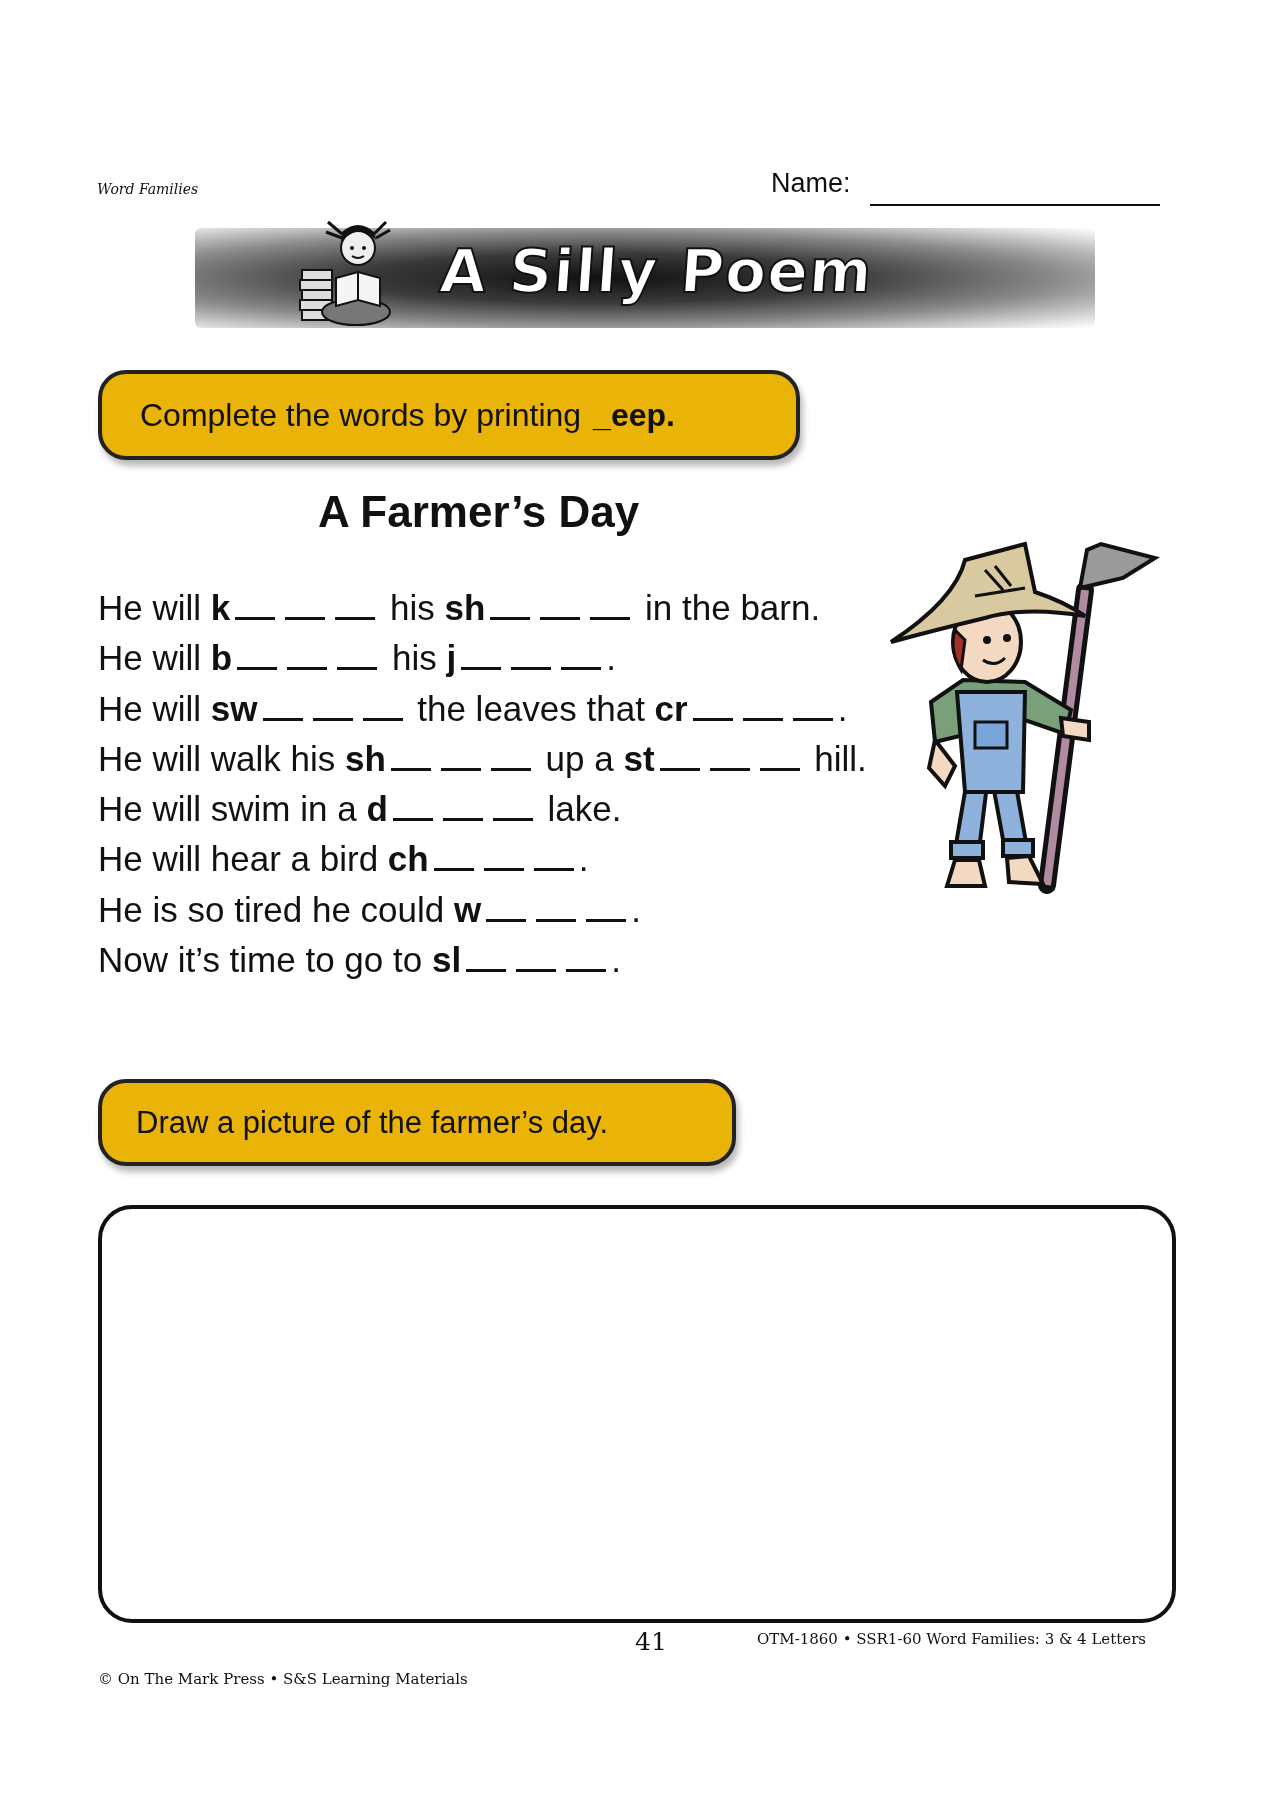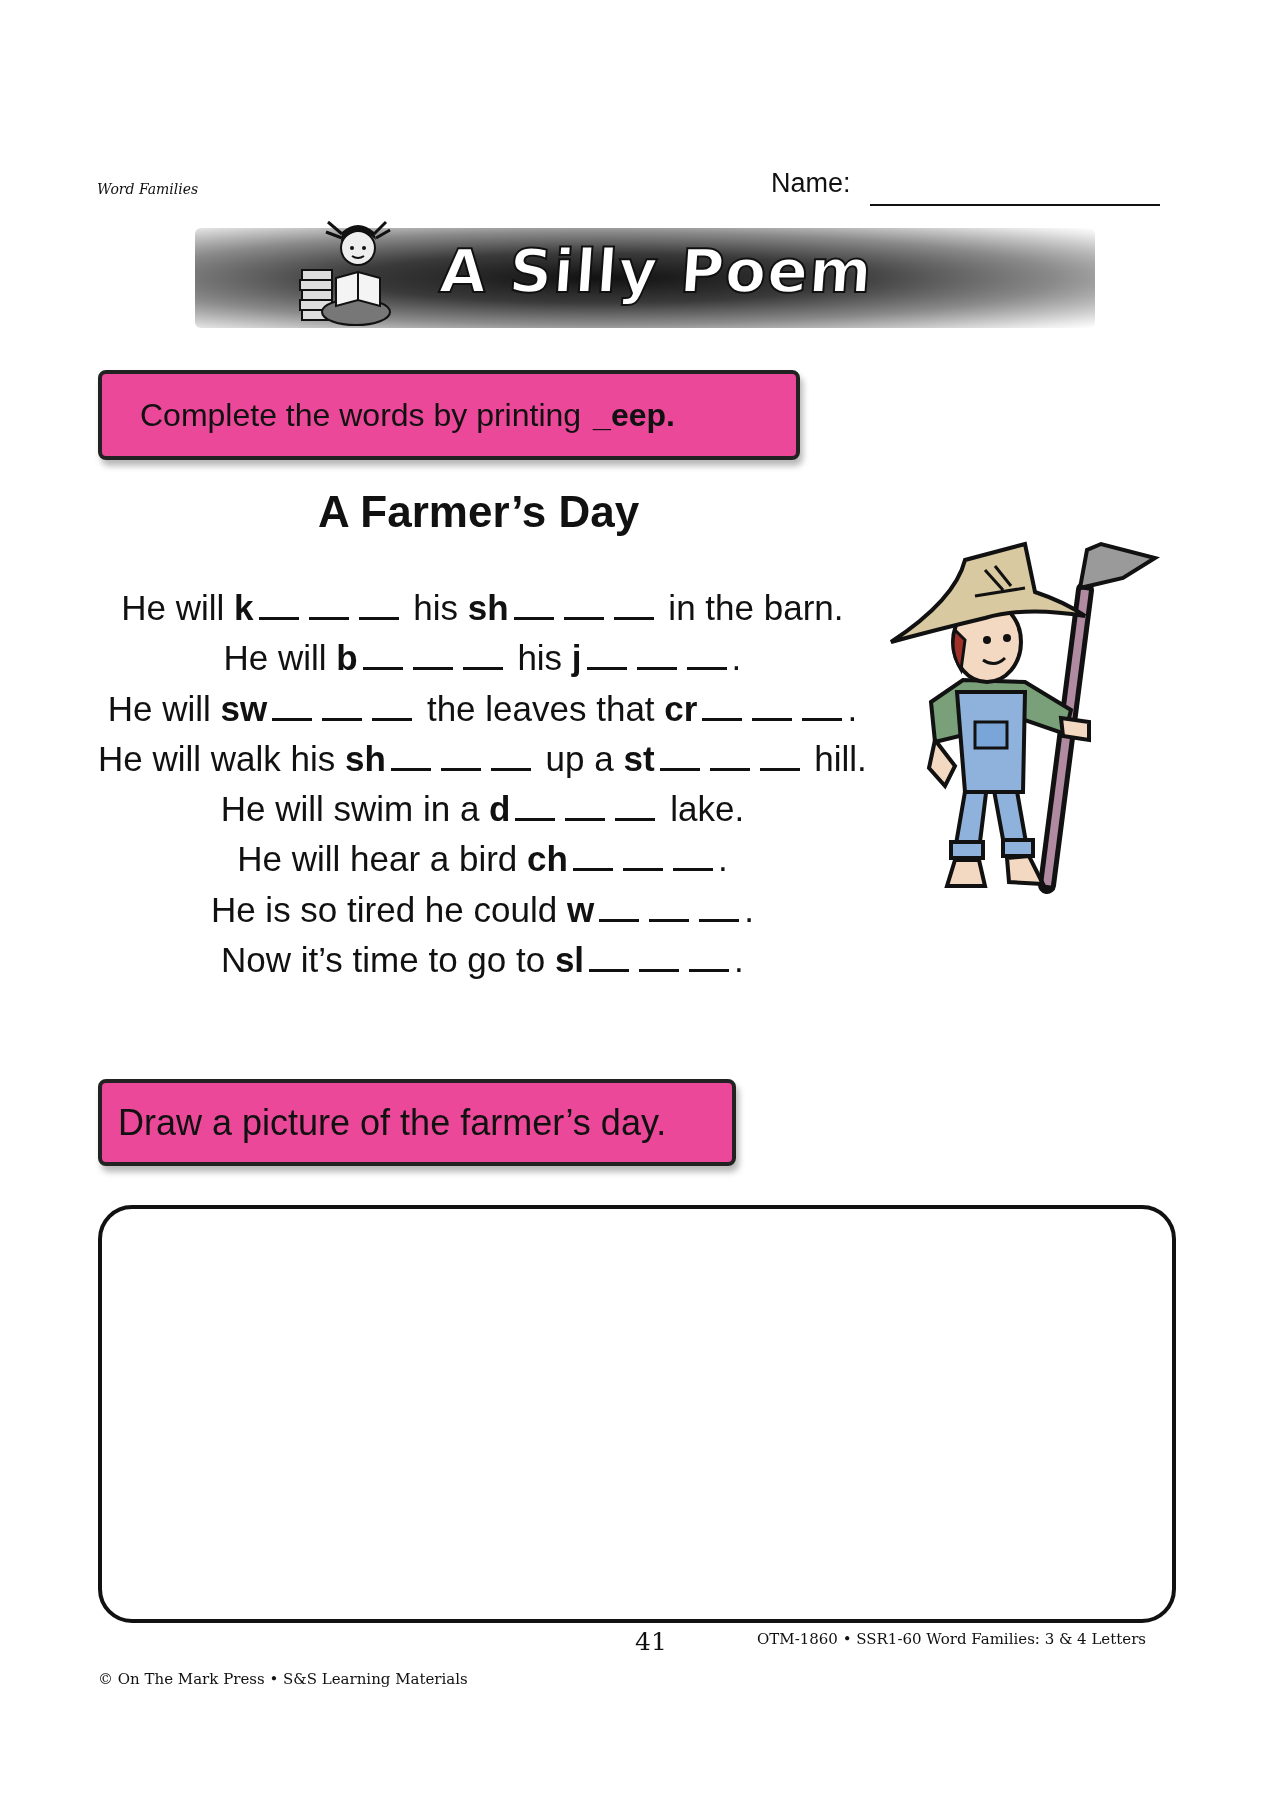--- a/index.html
+++ b/index.html
@@ -8,26 +8,26 @@
   .serif-b { font-family: "DejaVu Serif", serif; font-weight: normal; }
   #series-label { left: 97px; top: 181px; font-size: 14px; font-style: italic; }
   #name-label { left: 771px; top: 168px; font-size: 27px; font-family: "Liberation Sans", sans-serif; }
   #name-line { left: 870px; top: 204px; width: 290px; border-bottom: 2px solid #111; height: 0; }
   #banner { left: 195px; top: 228px; width: 900px; height: 100px;
     background: radial-gradient(ellipse at 45% 50%, #111 0%, #3a3a3a 35%, #8a8a8a 65%, #e8e8e8 92%, #ffffff 100%);
     filter: blur(0.4px); border-radius: 6px; }
   #banner-title { left: 440px; top: 236px; font-size: 60px; color: #fff; font-family: "DejaVu Sans", sans-serif; font-weight: bold;
     -webkit-text-stroke: 2px #111; letter-spacing: 1px; transform: skewX(-4deg); }
   #girl { left: 296px; top: 218px; width: 130px; height: 108px; }
-  .inst-box { border: 4px solid #222; border-radius: 8px; background: #ec4899; box-shadow: 3px 6px 6px rgba(0,0,0,0.28); box-sizing: border-box; display: flex; align-items: center; }
+  .inst-box { border: 4px solid #222; border-radius: 28px; background: #eab308; box-shadow: 3px 6px 6px rgba(0,0,0,0.28); box-sizing: border-box; display: flex; align-items: center; }
   #inst1 { left: 98px; top: 370px; width: 702px; height: 90px; padding-left: 38px; font-family: "Liberation Sans", sans-serif; font-size: 32px; }
-  #inst2 { left: 98px; top: 1079px; width: 638px; height: 87px; padding-left: 16px; font-family: "Liberation Sans", sans-serif; font-size: 36px; }
+  #inst2 { left: 98px; top: 1079px; width: 638px; height: 87px; padding-left: 34px; font-family: "Liberation Sans", sans-serif; font-size: 31px; }
   .bold { font-weight: bold; }
   #poem-title { left: 318px; top: 487px; font-size: 44px; font-weight: bold; font-family: "Liberation Sans", sans-serif; }
-  #poem { left: 98px; top: 583px; font-family: "Liberation Sans", sans-serif; font-size: 35px; line-height: 50.3px; text-align: center; }
+  #poem { left: 98px; top: 583px; font-family: "Liberation Sans", sans-serif; font-size: 35px; line-height: 50.3px; }
   .line { white-space: nowrap; }
   .blank { display: inline-block; width: 40px; border-bottom: 3px solid #111; margin: 0 5px; height: 26px; vertical-align: baseline; }
   #farmer { left: 875px; top: 530px; width: 300px; height: 380px; }
   #draw-area { left: 98px; top: 1205px; width: 1078px; height: 418px; border: 4px solid #111; border-radius: 34px; box-sizing: border-box; }
   #footer-left { left: 98px; top: 1630px; font-size: 15px; margin-top: 40px; }
   #footer-page { left: 635px; top: 1627px; font-size: 25px; font-family: "DejaVu Serif", serif; }
   #footer-right { left: 757px; top: 1630px; font-size: 15px; }
 </style>
 </head>
 <body>

